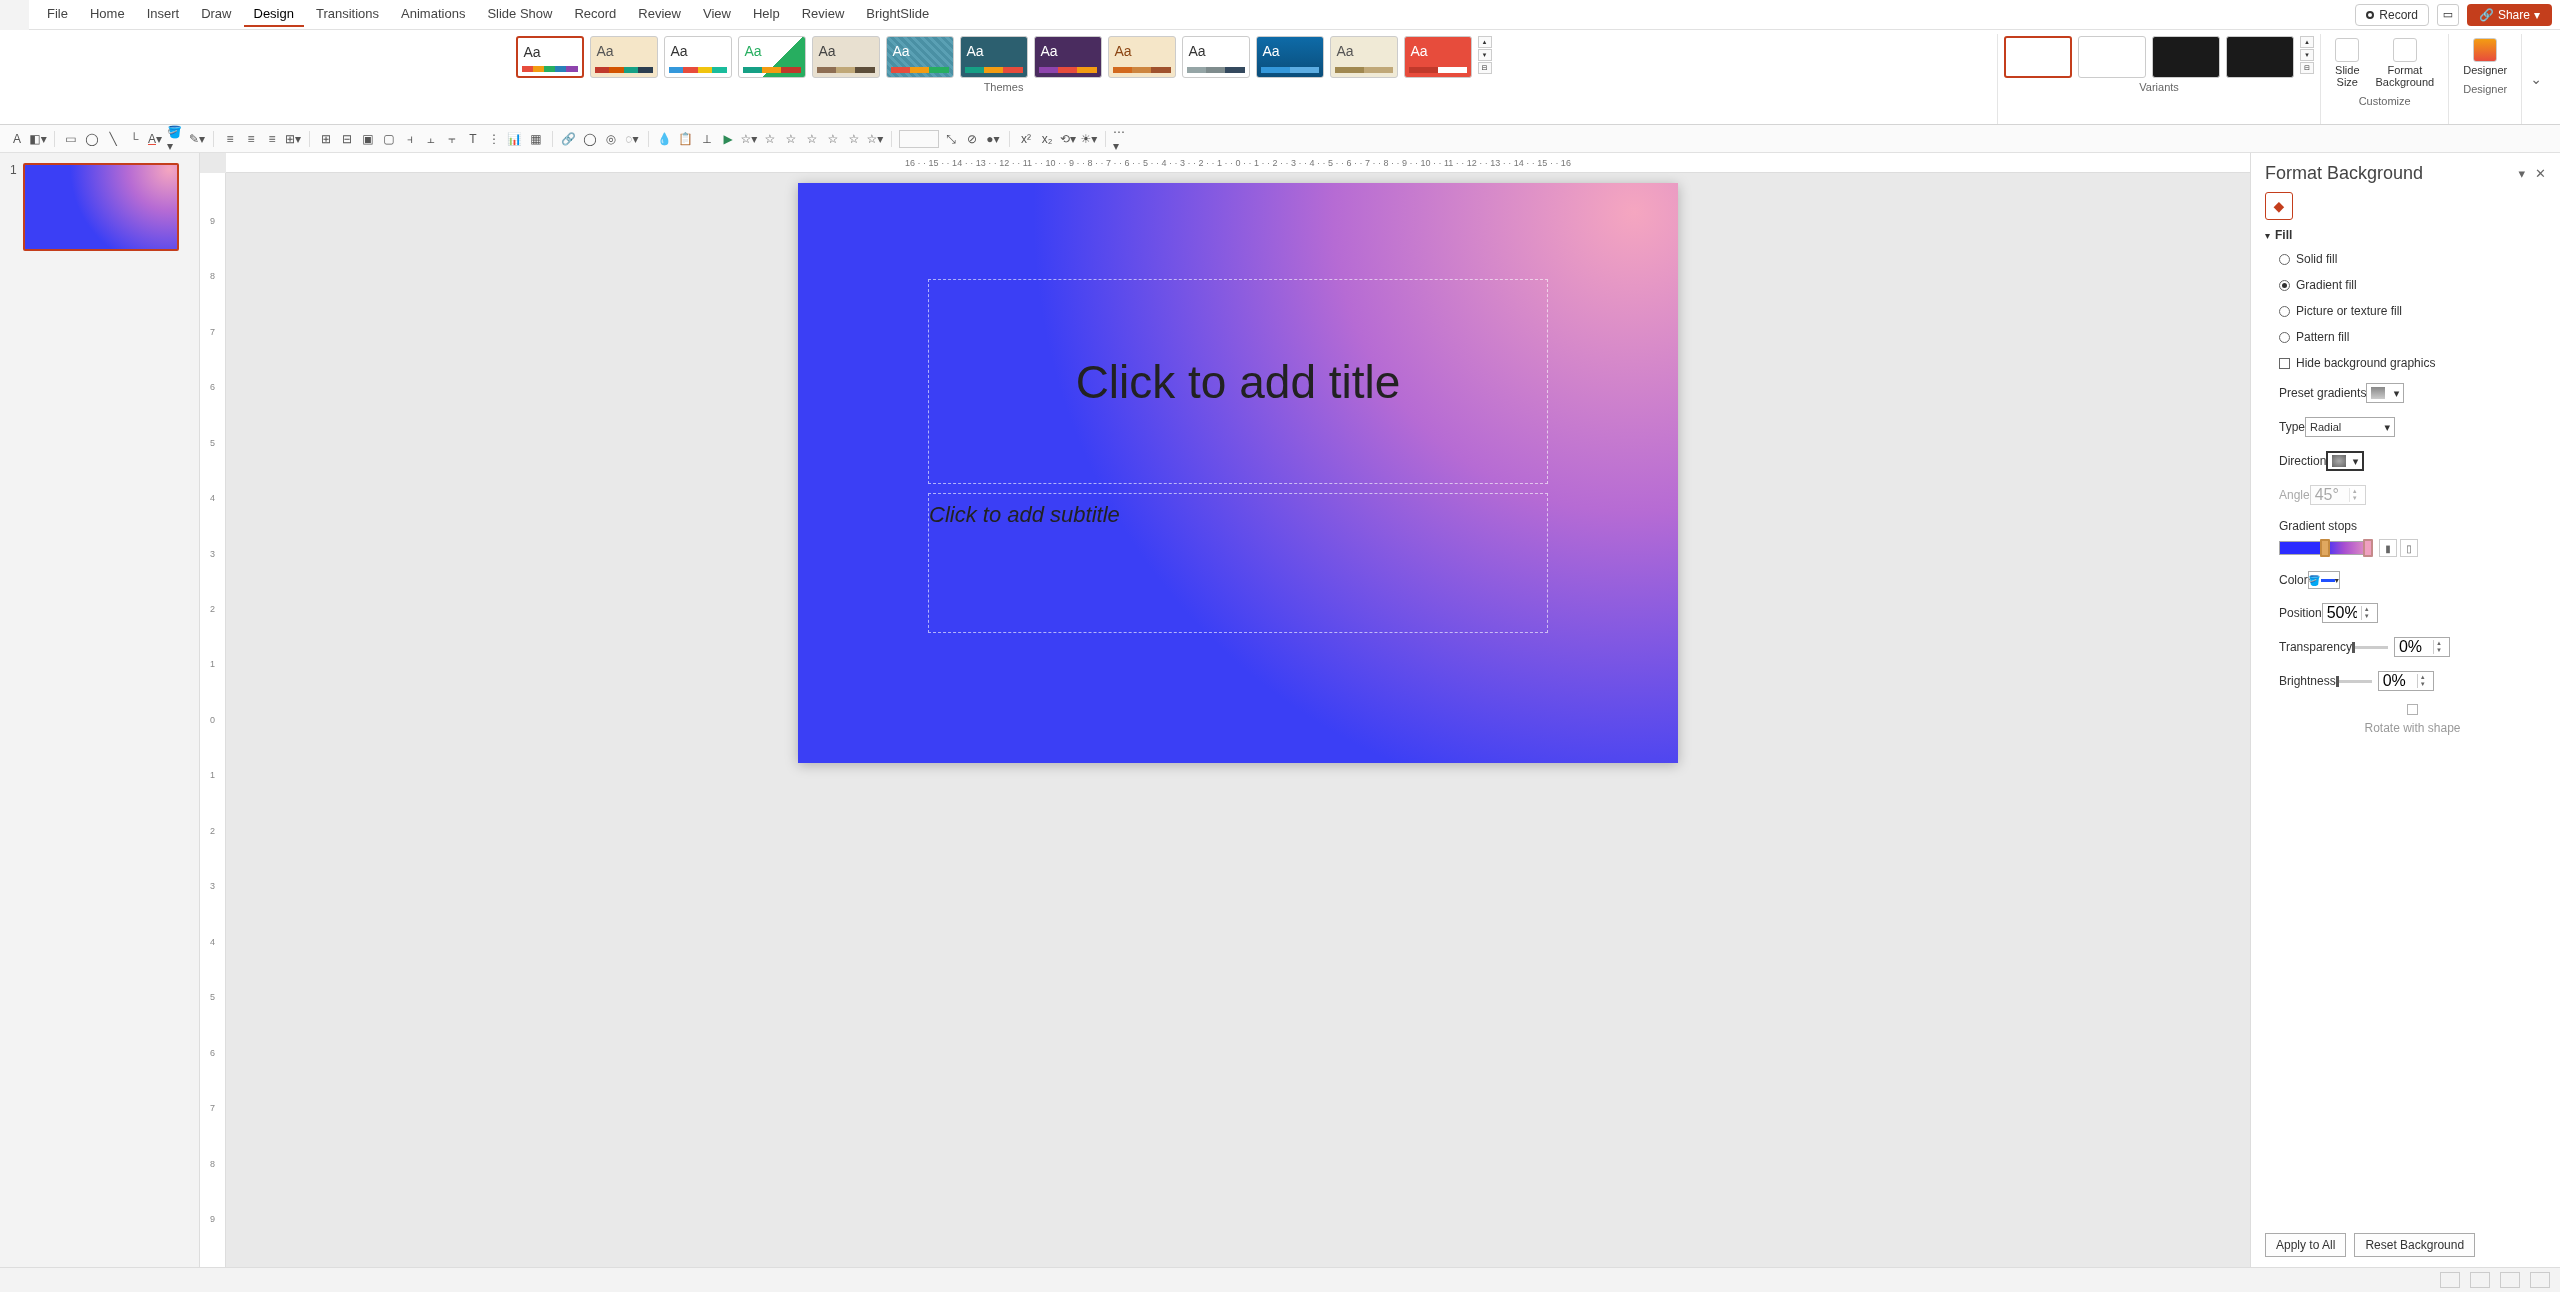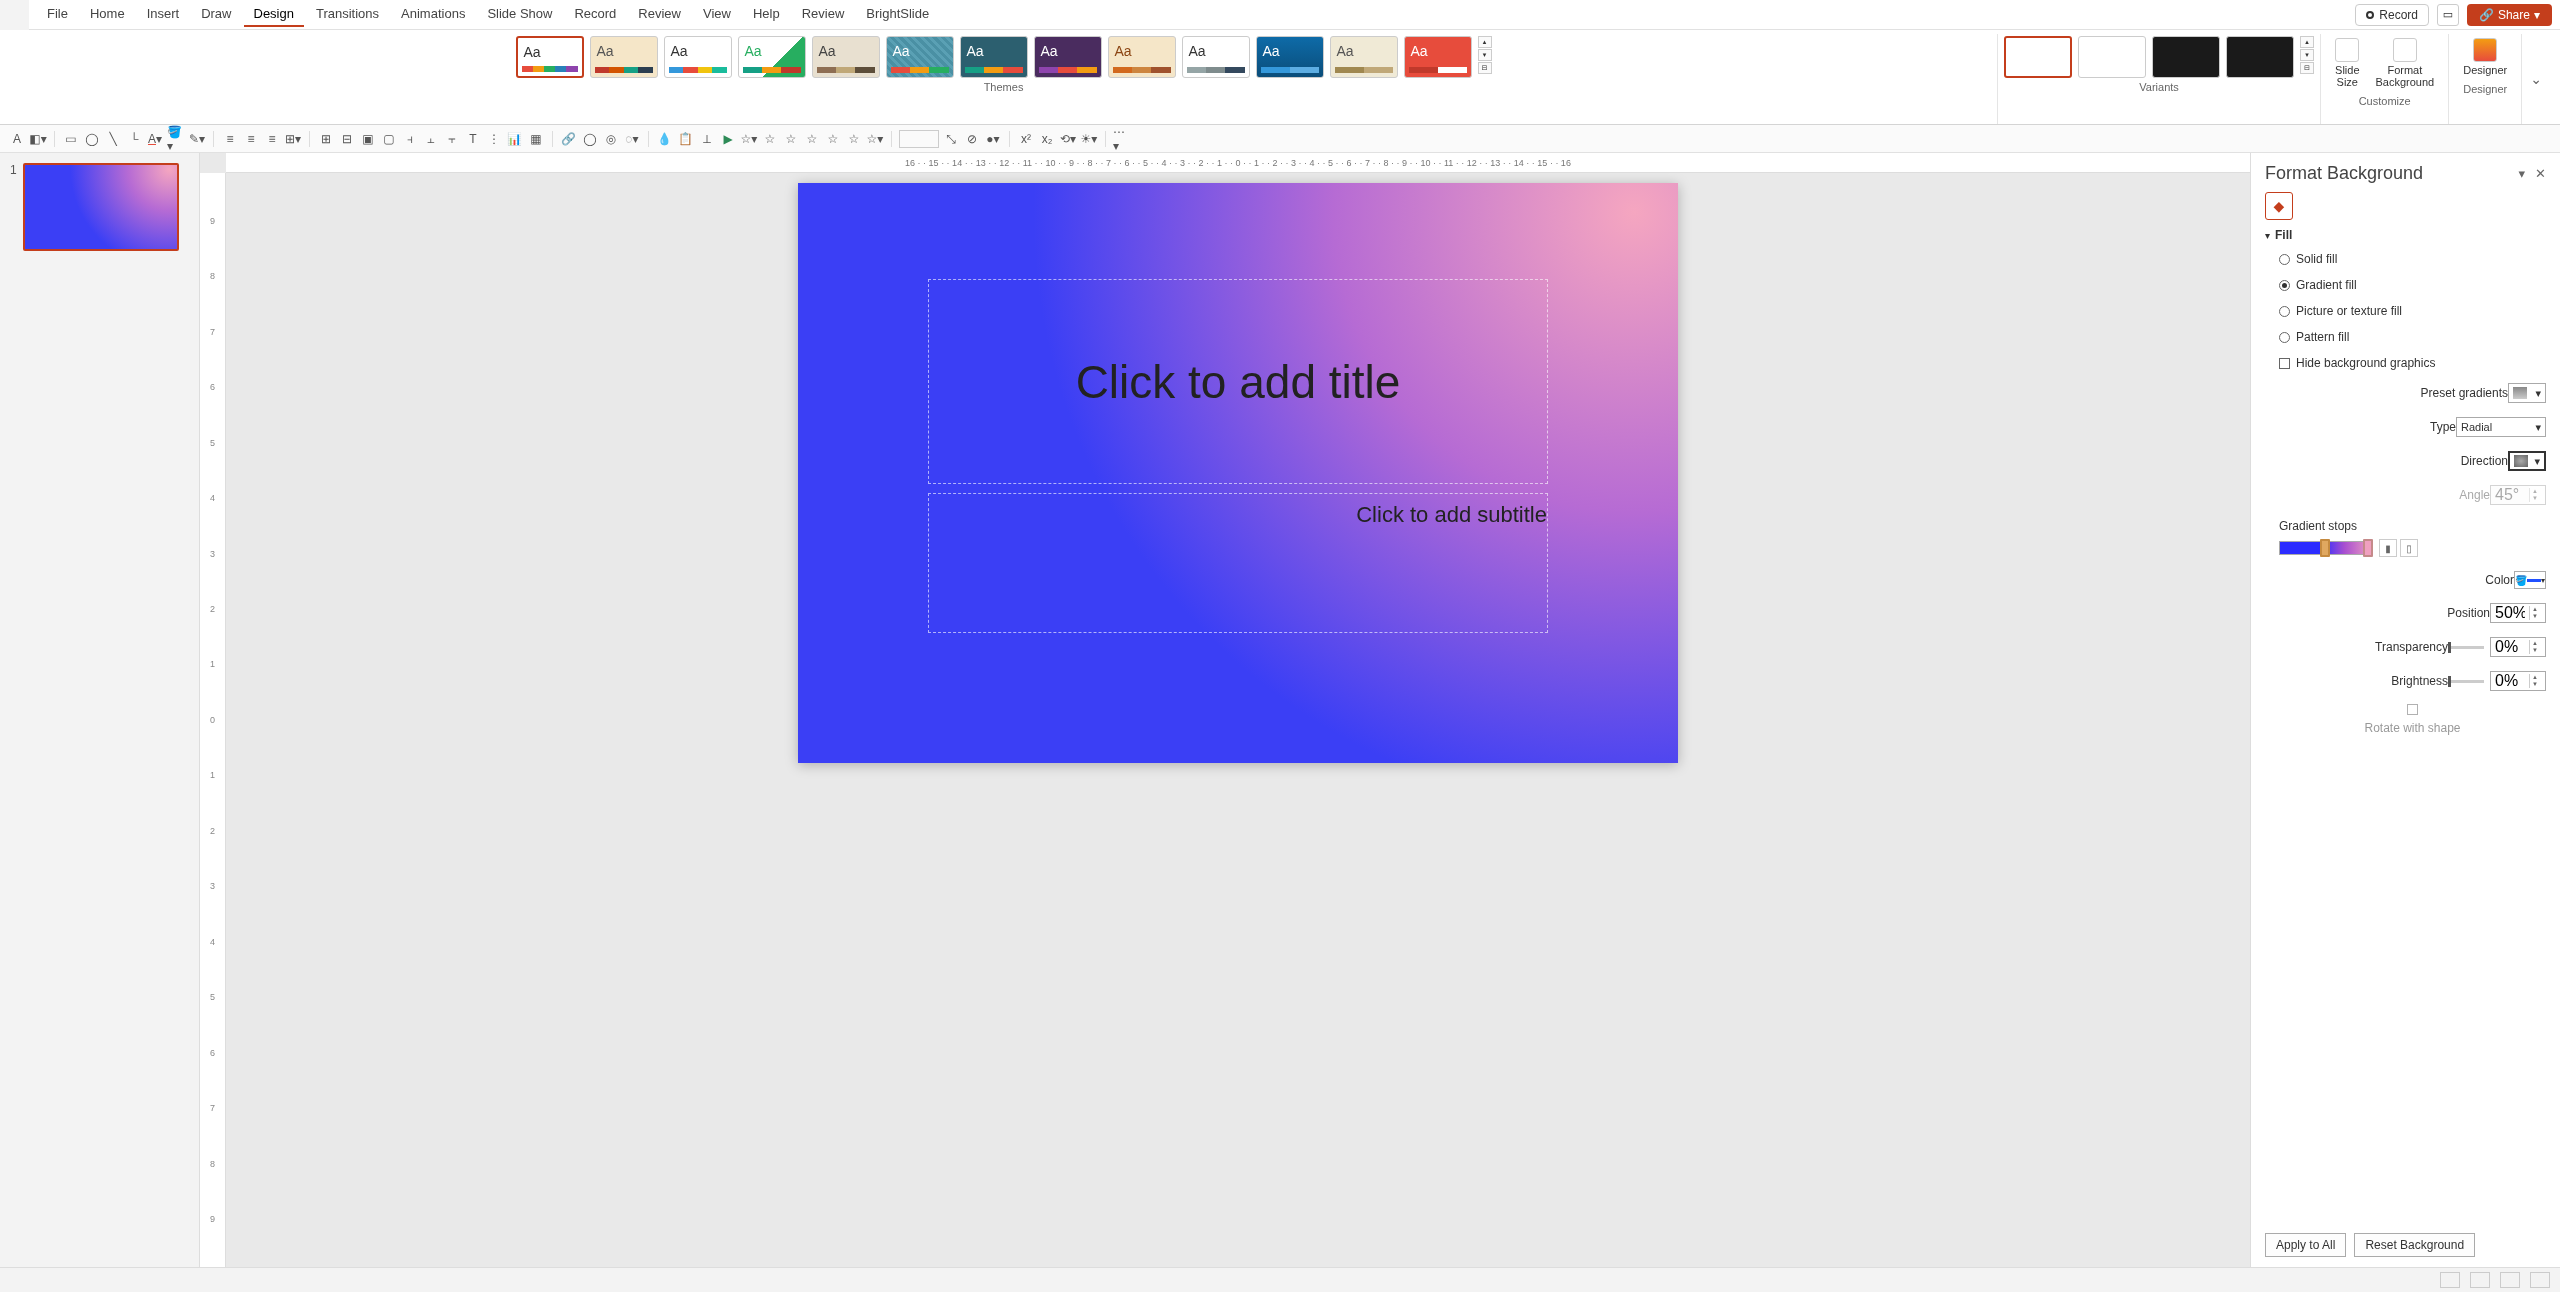--- a/index.html
+++ b/index.html
@@ -57,36 +57,36 @@
 
 
 .editor { flex: 1; background: #e9e9e9; display: flex; flex-direction: column; position: relative; }
 .hruler { height: 20px; background: #fff; border-bottom: 1px solid #ddd; display: flex; align-items: center; justify-content: center; font-size: 9px; color: #888; letter-spacing: 0; overflow: hidden; position: relative; margin-left: 26px; }
 .hruler .ticks { position: absolute; white-space: nowrap; font-size: 9px; color: #777; }
 .canvas-row { display: flex; flex: 1; }
 .vruler { width: 26px; background: #fff; border-right: 1px solid #ddd; display: flex; flex-direction: column; align-items: center; font-size: 9px; color: #888; justify-content: space-around; padding: 20px 0; }
 .canvas-holder { flex: 1; display: flex; align-items: flex-start; justify-content: center; padding: 10px 20px; overflow: auto; }
 .slide { width: 880px; height: 580px; background: radial-gradient(circle at 95% 5%, #f5a6c0 0%, #b66bd4 30%, #3b3ff5 60%); position: relative; box-shadow: 0 2px 12px rgba(0,0,0,0.25); }
 .ph-title { position: absolute; top: 96px; left: 130px; right: 130px; height: 205px; border: 1px dashed rgba(255,255,255,0.6); display: flex; align-items: center; justify-content: center; font-size: 46px; color: #222; }
-.ph-sub { position: absolute; top: 310px; left: 130px; right: 130px; height: 140px; border: 1px dashed rgba(255,255,255,0.6); padding-top: 8px; text-align: right; font-size: 22px; color: #222; }
+.ph-sub { position: absolute; top: 310px; left: 130px; right: 130px; height: 140px; border: 1px dashed rgba(255,255,255,0.6); padding-top: 8px; text-align: left; font-size: 22px; color: #222; font-style: italic; }
 
 
 .pane { width: 310px; background: #fff; border-left: 1px solid #ddd; padding: 10px 14px; display: flex; flex-direction: column; gap: 8px; font-size: 12px; overflow-y: auto; }
 .pane-head { display: flex; align-items: center; justify-content: space-between; }
 .pane-title { font-size: 18px; color: #444; }
 .pane-icons { display: flex; gap: 10px; align-items: center; color: #666; font-size: 13px; }
 .pane-tab { width: 28px; height: 28px; border: 1px solid #c43e1c; border-radius: 3px; display: flex; align-items: center; justify-content: center; color: #c43e1c; font-size: 14px; }
 .section-head { display: flex; align-items: center; gap: 5px; font-size: 12px; color: #333; cursor: pointer; }
 .section-head .caret { font-size: 10px; }
 .radio-row { display: flex; align-items: center; gap: 6px; padding: 2px 0 2px 14px; cursor: pointer; }
 .radio { width: 11px; height: 11px; border: 1px solid #666; border-radius: 50%; display: inline-flex; align-items: center; justify-content: center; }
 .radio.on::after { content: ""; width: 5px; height: 5px; background: #333; border-radius: 50%; }
 .check-row { display: flex; align-items: center; gap: 6px; padding: 2px 0 2px 14px; cursor: pointer; }
 .check { width: 11px; height: 11px; border: 1px solid #666; }
-.field-row { display: flex; align-items: center; justify-content: flex-end; padding: 3px 0 3px 14px; }
+.field-row { display: flex; align-items: center; justify-content: flex-start; padding: 3px 0 3px 14px; }
 .field-row .lab { color: #333; }
 .field-row .lab.dis { color: #aaa; }
 .dropdown { width: 90px; height: 20px; border: 1px solid #aaa; font-size: 11px; padding: 1px 4px; display: flex; align-items: center; justify-content: space-between; background: #fff; cursor: pointer; }
 .dropdown.small { width: 38px; }
 .dropdown.hl { border: 2px solid #333; }
 .numbox { width: 56px; height: 20px; border: 1px solid #aaa; display: flex; align-items: center; font-size: 11px; }
 .numbox input { border: none; width: 38px; font-size: 16px; padding: 0 4px; outline: none; }
 .numbox .spinners { display: flex; flex-direction: column; font-size: 6px; line-height: 7px; color: #666; border-left: 1px solid #ccc; padding: 0 2px; cursor: pointer; }
 .grad-track { height: 14px; border: 1px solid #aaa; width: 94px; background: linear-gradient(to right, #2c2cff 0%, #2c2cff 45%, #a84fd0 70%, #f0a0c0 100%); position: relative; cursor: pointer; }
 .grad-stop { position: absolute; top: -3px; width: 10px; height: 18px; border: 2px solid #c58a3f; background: #e0a860; border-radius: 1px; cursor: grab; }

